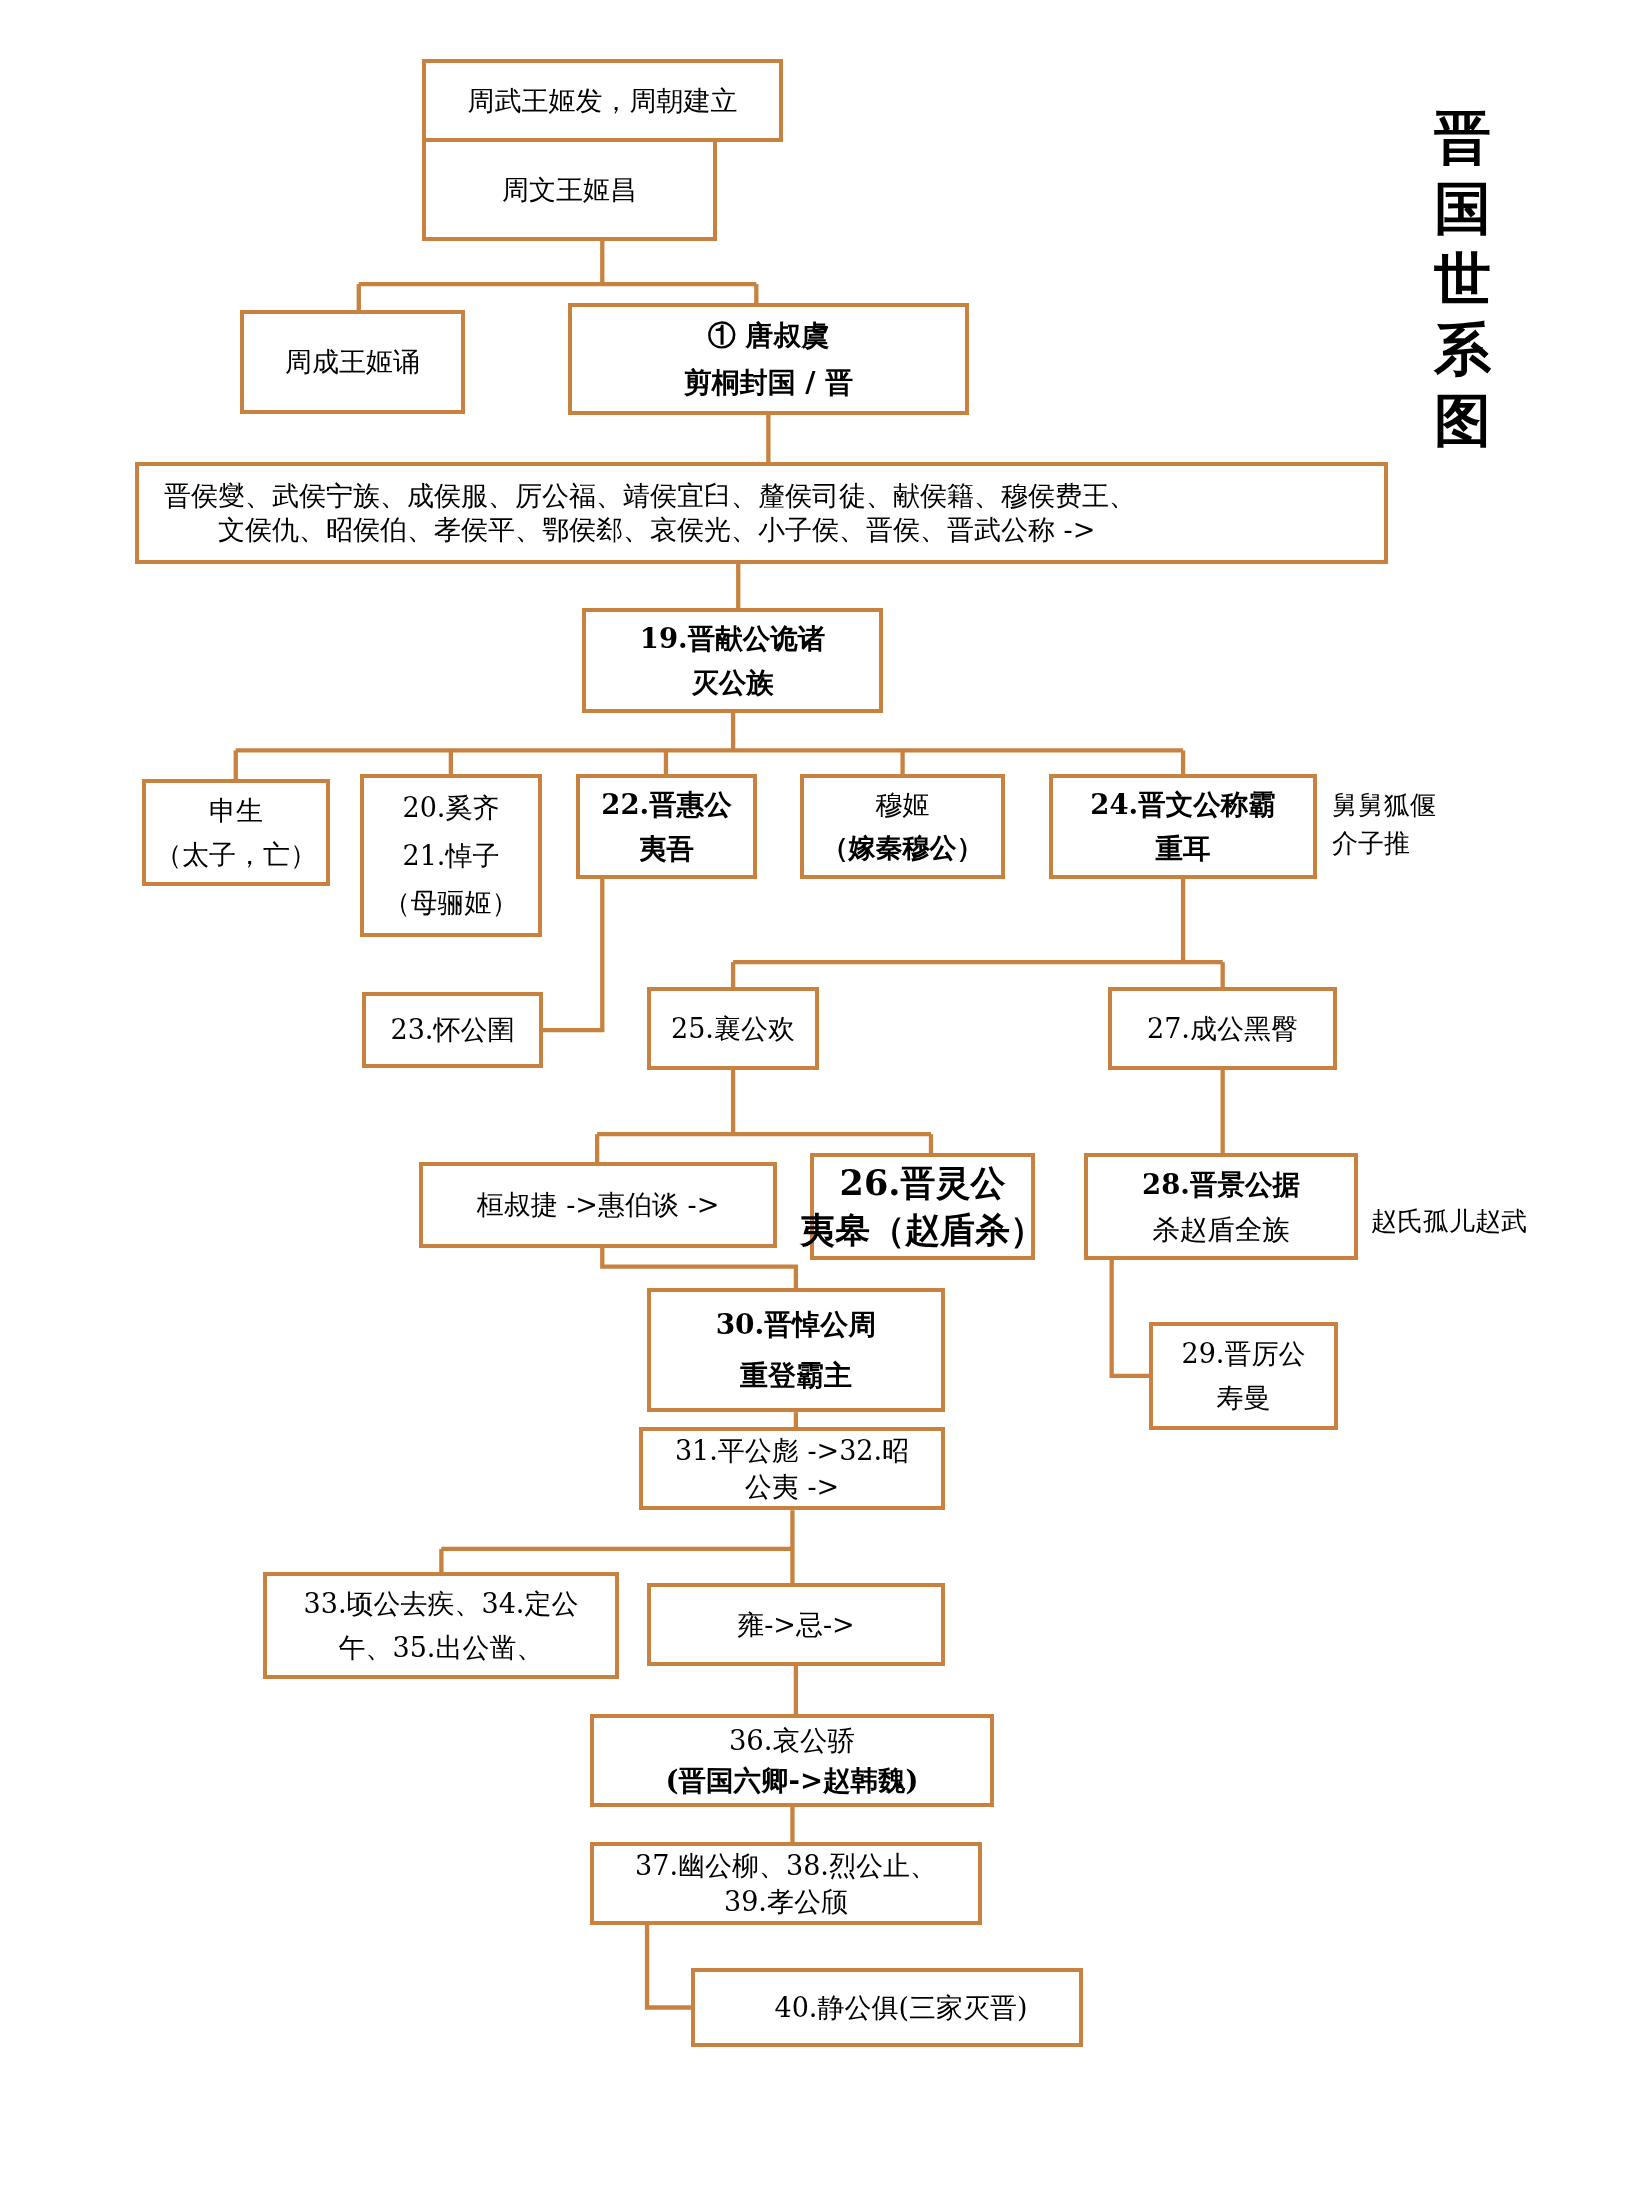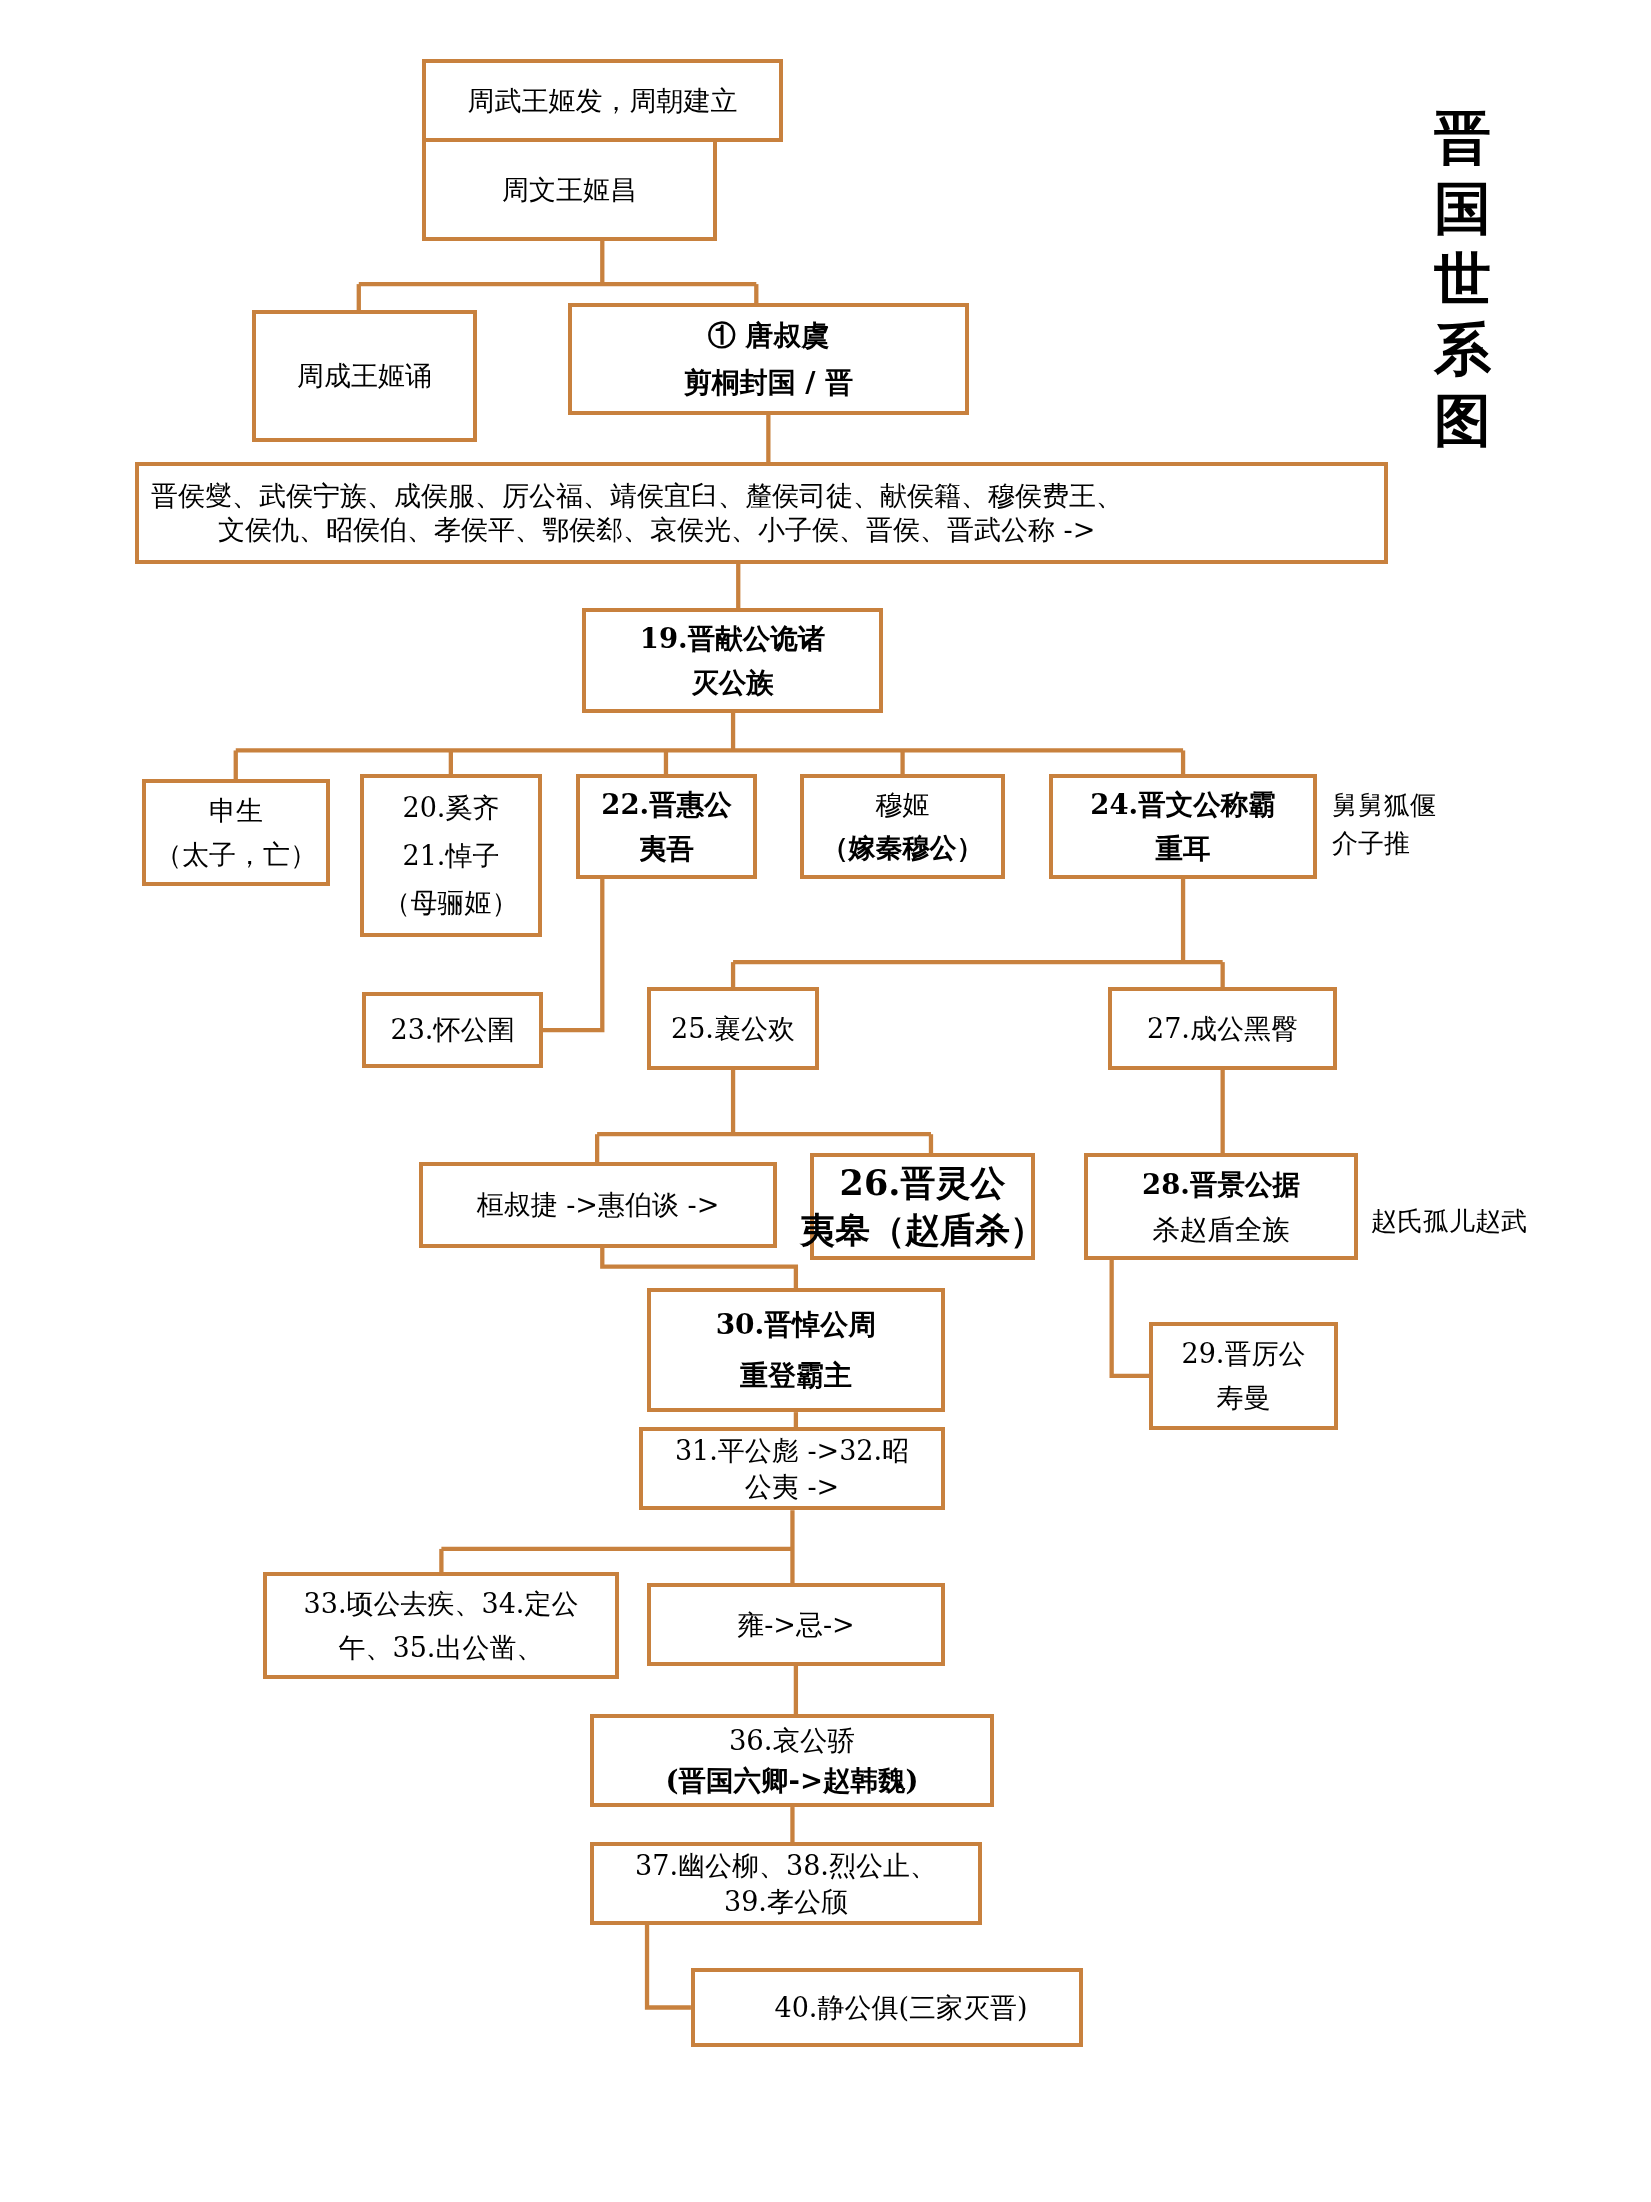--- a/index.html
+++ b/index.html
@@ -14,21 +14,21 @@
     justify-content:space-evenly;text-align:center;font-size:27px;line-height:1.25;
   }
   .node .line{display:block;white-space:nowrap;}
   .b{font-weight:bold;}
   .note{
     position:absolute;z-index:1;background:transparent;border:none;
     font-size:26px;line-height:1.45;text-align:left;white-space:nowrap;
   }
   .wide{justify-content:center;align-items:stretch;}
   .wide .line{text-align:left;}
-  .wide .l1{padding-left:12px;}
+  .wide .l1{padding-left:25px;}
   .wide .l2{padding-left:79px;}
   .vtitle{
     position:absolute;z-index:1;left:1421px;top:108px;width:83px;
     display:flex;flex-direction:column;gap:13.8px;align-items:center;
     font-size:57px;font-weight:bold;
   }
   .vtitle span{display:block;line-height:1;}
 </style>
 </head>
 <body>
@@ -79,21 +79,21 @@
   </div>
 
   <div class="node" style="left:422px;top:59px;width:361px;height:83px;">
     <span class="line">周武王姬发，周朝建立</span>
   </div>
 
   <div class="node" style="left:422px;top:138px;width:295px;height:103px;">
     <span class="line">周文王姬昌</span>
   </div>
 
-  <div class="node" style="left:252px;top:310px;width:225px;height:132px;">
+  <div class="node" style="left:240px;top:310px;width:225px;height:104px;">
     <span class="line">周成王姬诵</span>
   </div>
 
   <div class="node" style="left:568px;top:303px;width:401px;height:112px;font-size:28px;">
     <span class="line b">① 唐叔虞</span>
     <span class="line b">剪桐封国 / 晋</span>
   </div>
 
   <div class="node wide" style="left:135px;top:462px;width:1253px;height:102px;">
     <span class="line l1">晋侯燮、武侯宁族、成侯服、厉公福、靖侯宜臼、釐侯司徒、献侯籍、穆侯费王、</span>

